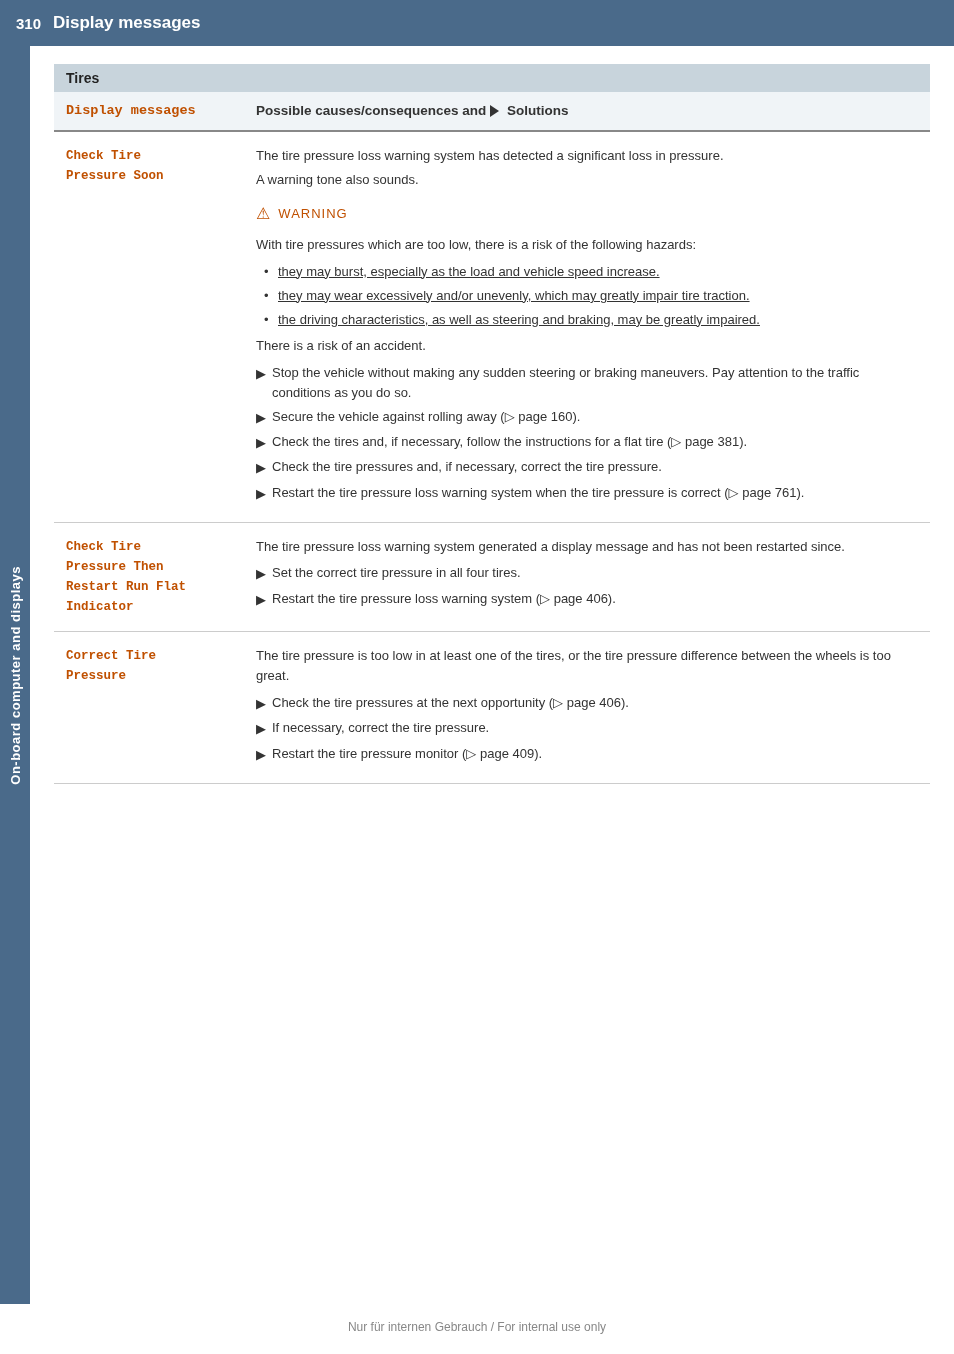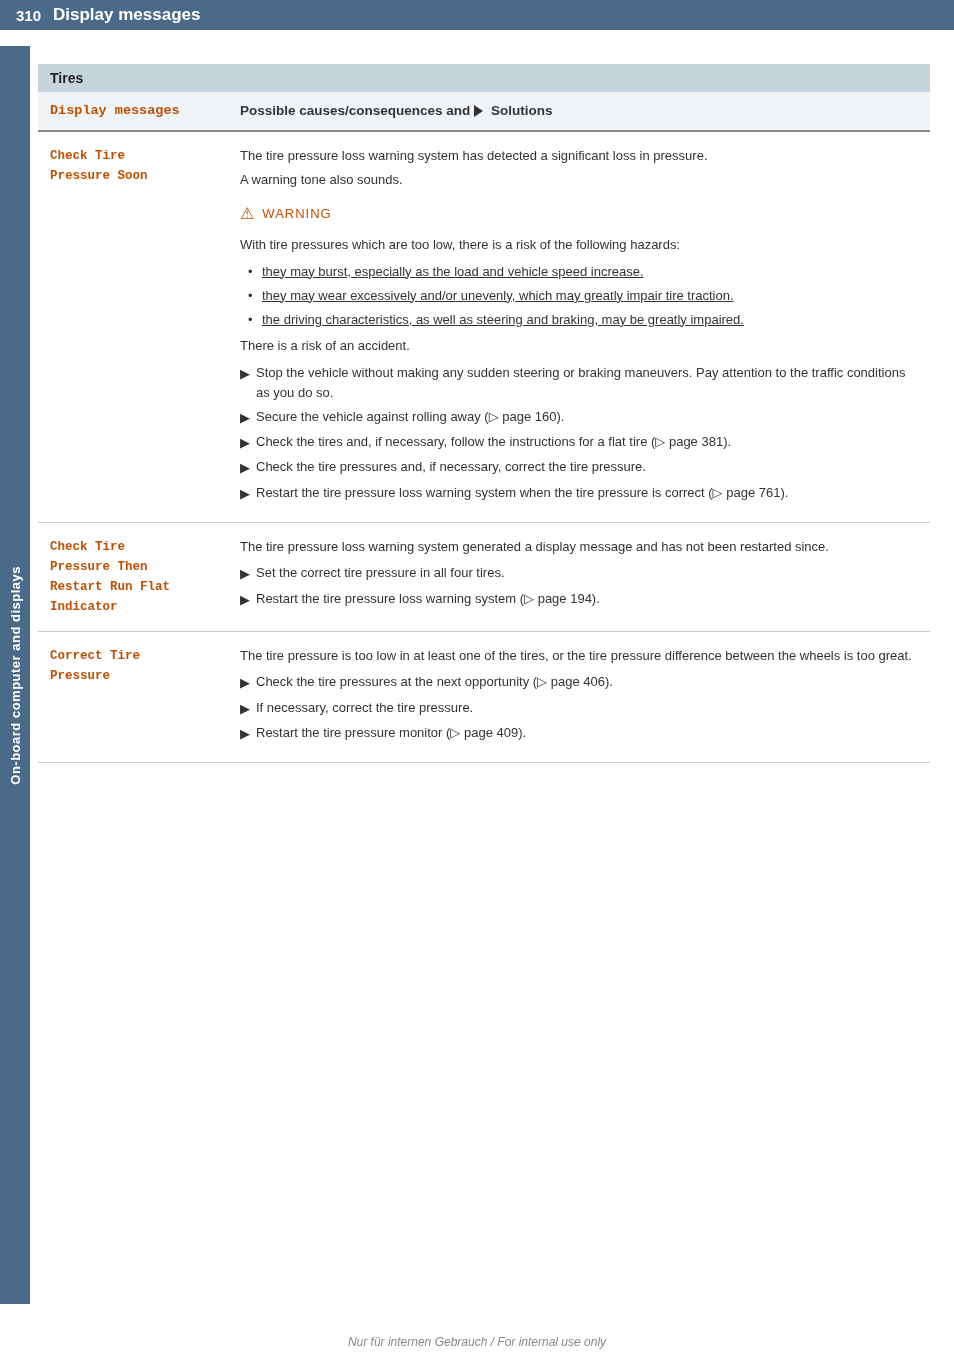--- a/index.html
+++ b/index.html
@@ -15,21 +15,21 @@
     }
 
     
     .header-bar {
       background: #4a6a8a;
       color: #fff;
       padding: 8px 16px;
       display: flex;
       align-items: center;
       gap: 12px;
-      height: 30px;
+      height: 46px;
     }
     .page-number {
       font-weight: bold;
       font-size: 15px;
       color: #fff;
     }
     .header-title {
       font-weight: bold;
       font-size: 17px;
       color: #fff;
@@ -53,22 +53,21 @@
       color: #fff;
       font-size: 13px;
       font-weight: bold;
       white-space: nowrap;
       letter-spacing: 0.5px;
     }
 
     
     .main-content {
       margin-left: 30px;
-      padding: 18px 24px 60px 8px;
-      margin-top: 16px;
+      padding: 18px 24px 60px 24px;
     }
 
     
     .section-header {
       background: #c8d4dc;
       padding: 6px 12px;
       font-weight: bold;
       font-size: 14px;
       color: #222;
       margin-bottom: 0;
@@ -152,27 +151,26 @@
     .arrow-sym {
       color: #333;
       font-size: 13px;
       flex-shrink: 0;
       margin-top: 1px;
     }
 
     
     .footer {
       position: absolute;
-      bottom: 5px;
+      bottom: 20px;
       left: 0;
       right: 0;
       text-align: center;
       color: #888;
       font-size: 12px;
-      font-style: italic;
     }
 
     .th-arrow {
       display: inline-block;
       width: 0;
       height: 0;
       border-top: 6px solid transparent;
       border-bottom: 6px solid transparent;
       border-left: 9px solid #333;
       margin-right: 4px;
@@ -259,21 +257,21 @@
           Check Tire<br>Pressure Then<br>Restart Run Flat<br>Indicator
         </td>
         <td class="col-causes">
           <p>The tire pressure loss warning system generated a display message and has not been restarted since.</p>
           <div class="arrow-item" style="margin-top:6px;">
             <span class="arrow-sym">▶</span>
             <span>Set the correct tire pressure in all four tires.</span>
           </div>
           <div class="arrow-item">
             <span class="arrow-sym">▶</span>
-            <span>Restart the tire pressure loss warning system (▷ page 194).</span>
+            <span>Restart the tire pressure loss warning system (▷ page 406).</span>
           </div>
         </td>
       </tr>
 
 
       <tr>
         <td class="col-message">
           Correct Tire<br>Pressure
         </td>
         <td class="col-causes">

